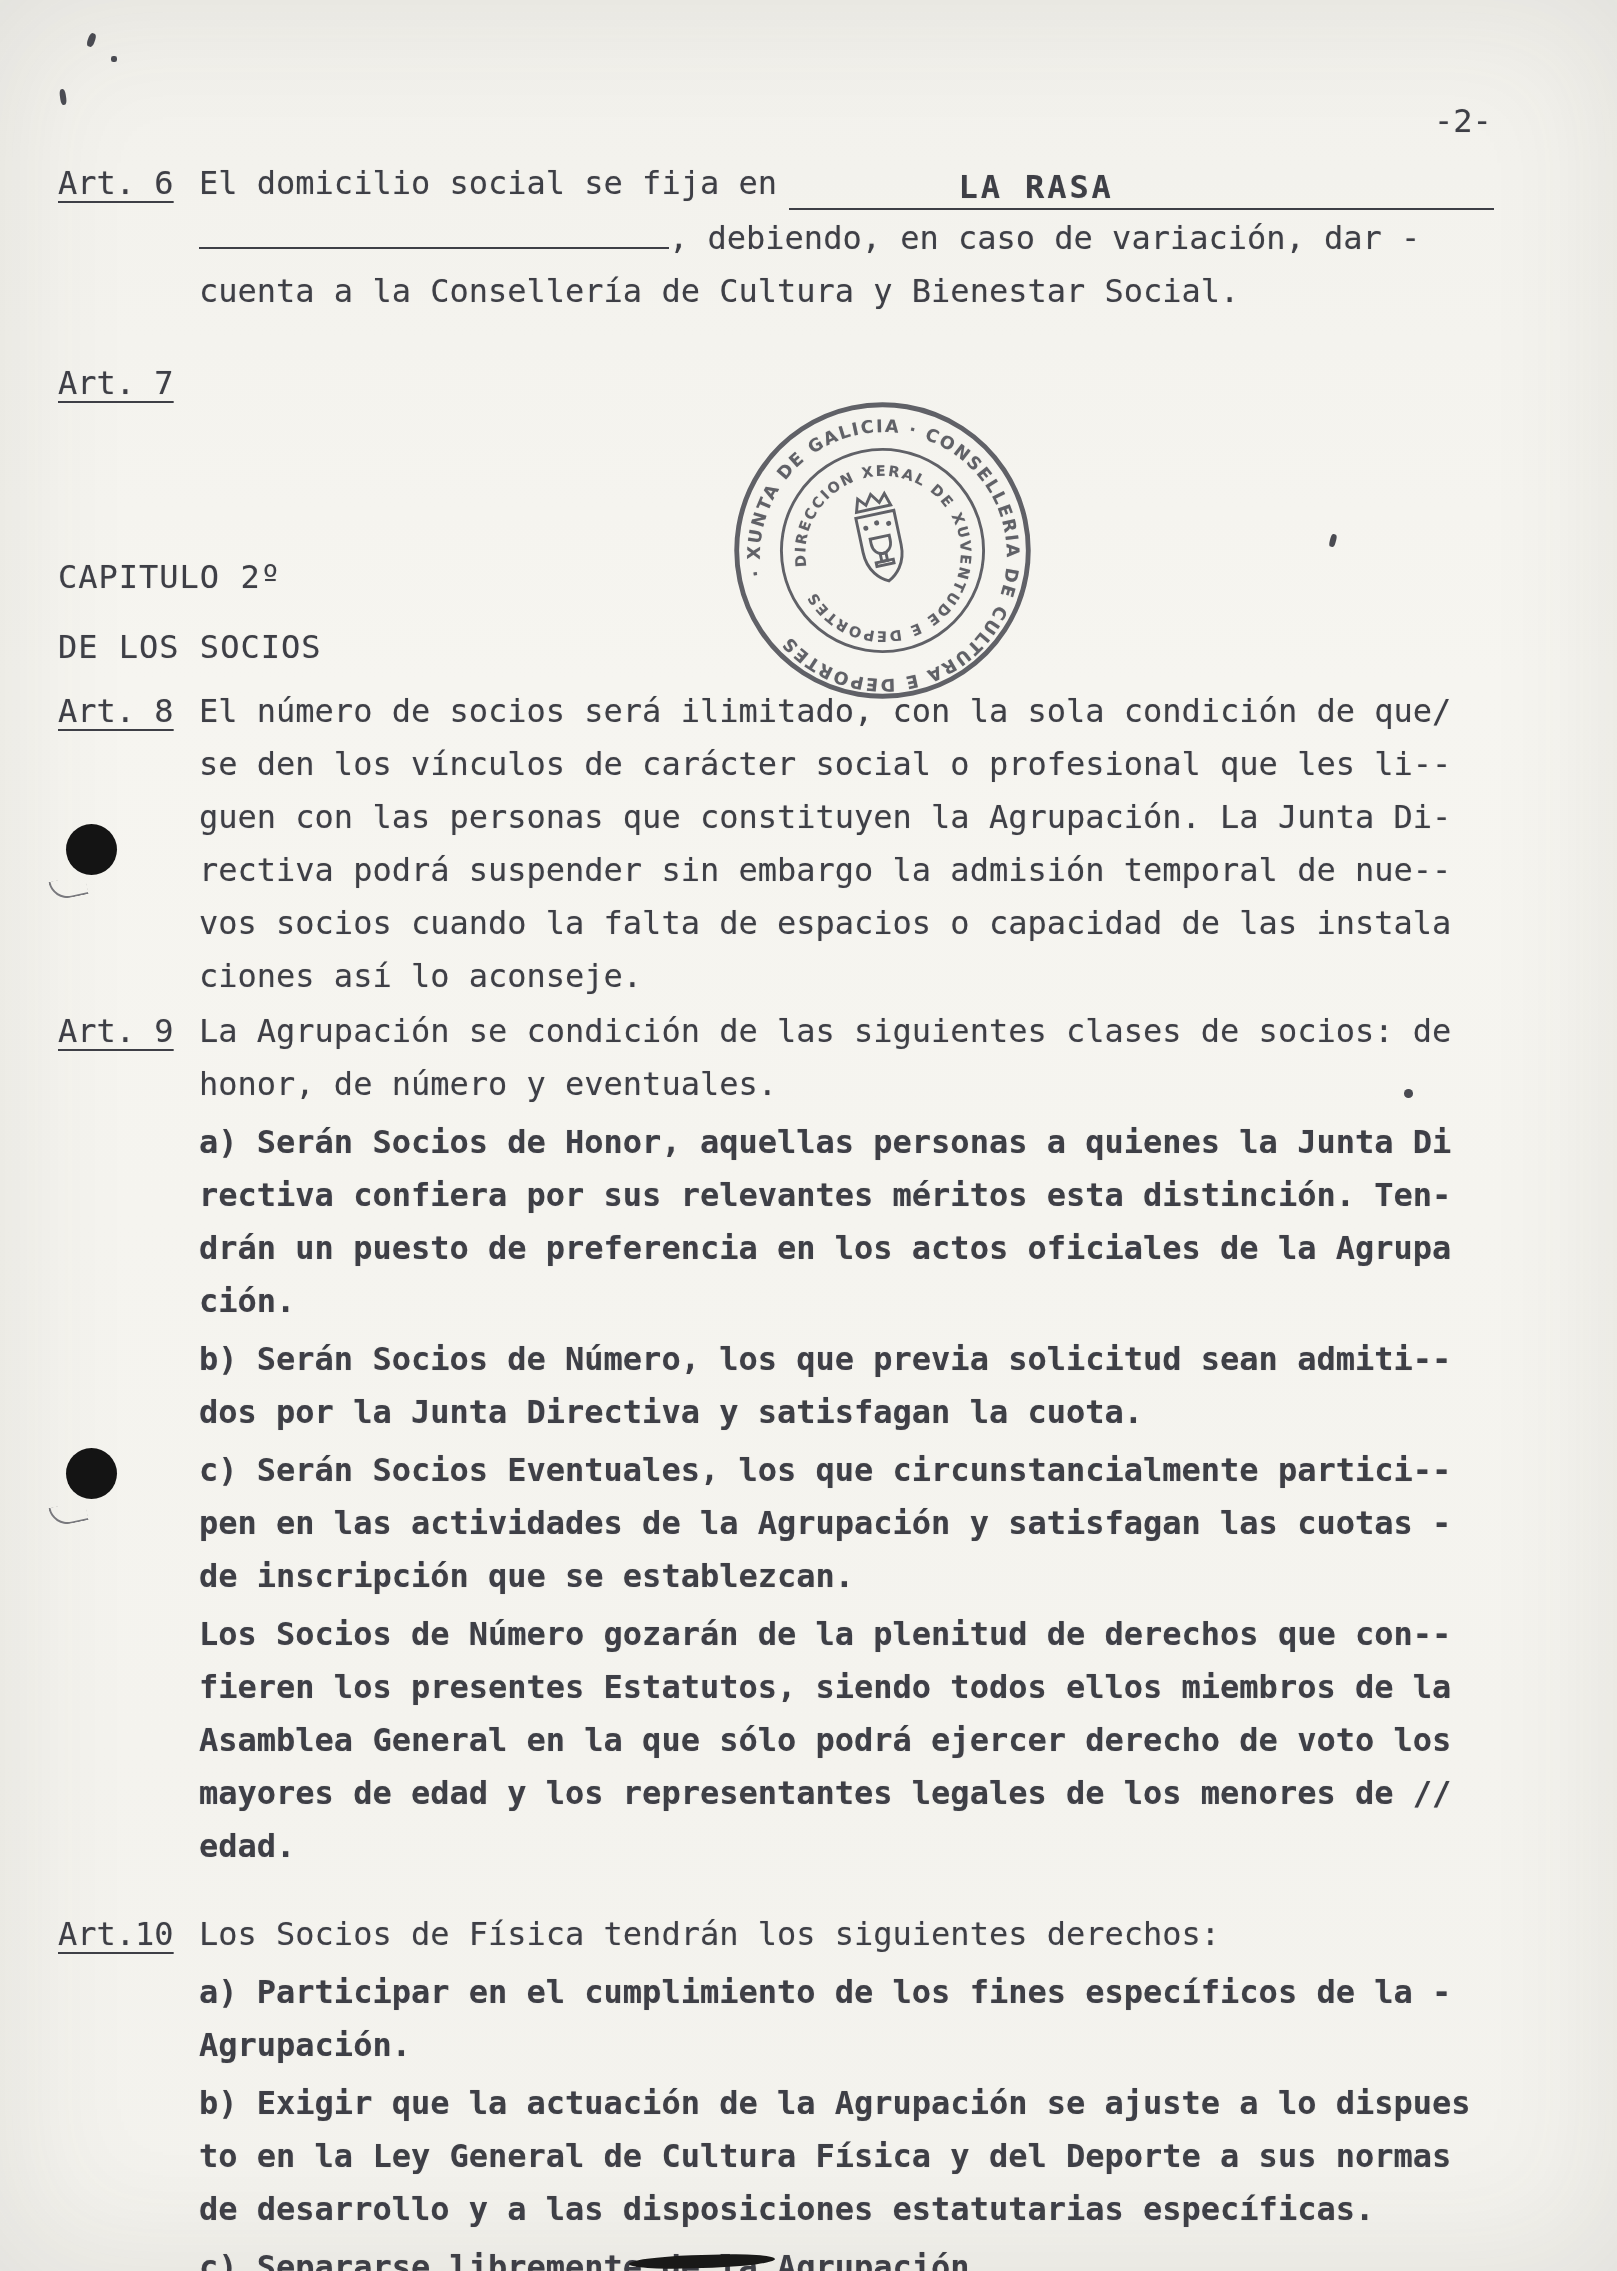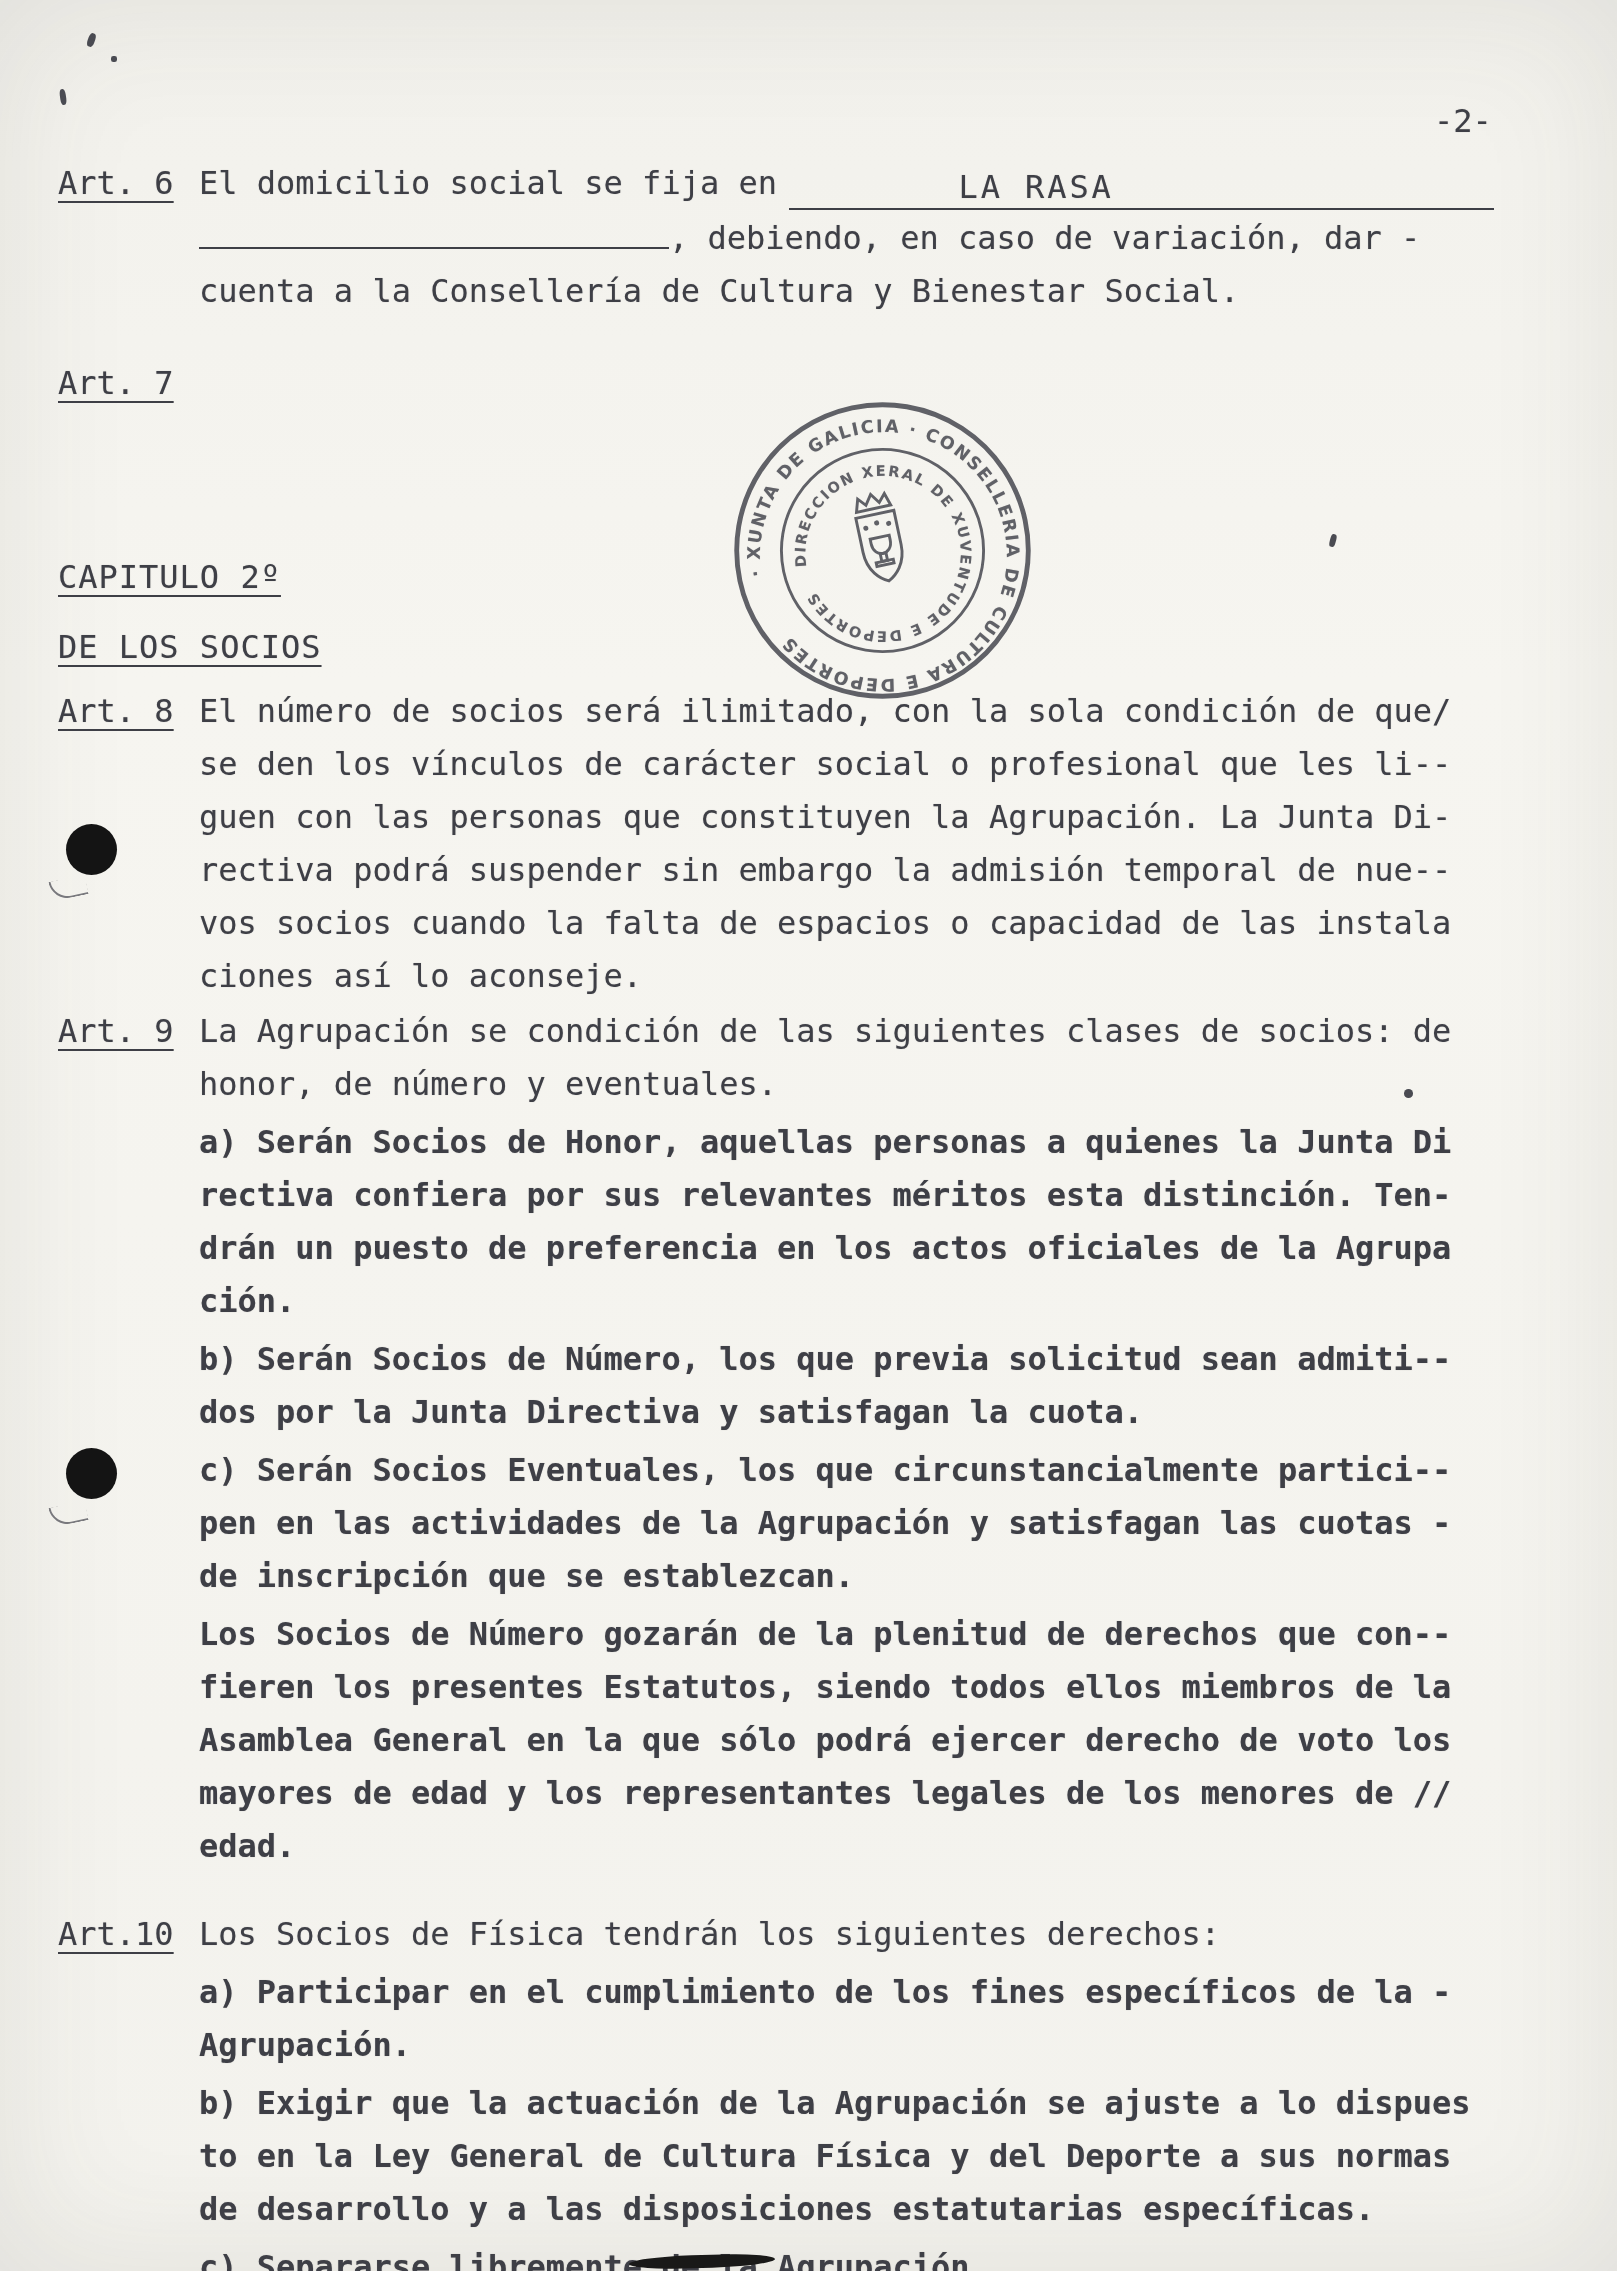--- a/index.html
+++ b/index.html
@@ -19,29 +19,29 @@
   .art-label{
     position:absolute;left:58px;top:0;line-height:53px;
     text-decoration:underline;text-decoration-thickness:2.4px;text-underline-offset:6.8px;
     white-space:nowrap;
   }
   .art-body{margin-left:199px;width:1295px;line-height:53px;}
   .prewrap{white-space:pre-line;}
   .para + .para{margin-top:4.9px;font-weight:bold;}
   .headline{
     position:absolute;left:58px;line-height:53px;
-    text-decoration:underline;text-decoration-thickness:2.4px;text-underline-offset:6.8px;
+    text-decoration-thickness:2.4px;text-underline-offset:6.8px;
     letter-spacing:1px;
   }
   .page-number{position:absolute;left:1434px;top:95px;line-height:53px;}
   
   .fill-line{display:flex;align-items:flex-end;}
   .blank{border-bottom:2.9px solid #3e3f46;}
   .blank1{flex:1;margin-left:11.6px;height:49px;padding-left:170px;box-sizing:border-box;}
-  .blank1 strong{letter-spacing:2.9px;font-weight:normal;text-align:center;}
+  .blank1 strong{letter-spacing:2.9px;font-weight:bold;text-align:center;}
   .blank2{display:inline-block;width:470px;height:37px;vertical-align:baseline;}
   
   .ink-dot{position:absolute;width:51px;height:51px;border-radius:50%;background:#141414;}
   .dot-tail{
     position:absolute;width:35px;height:17.5px;
     border:2.9px solid rgba(80,81,88,.75);border-top:none;border-right:none;
     border-radius:0 0 0 19.4px;transform:rotate(-12deg);
   }
   
   .speck{position:absolute;background:#4a4b52;border-radius:40%;}

